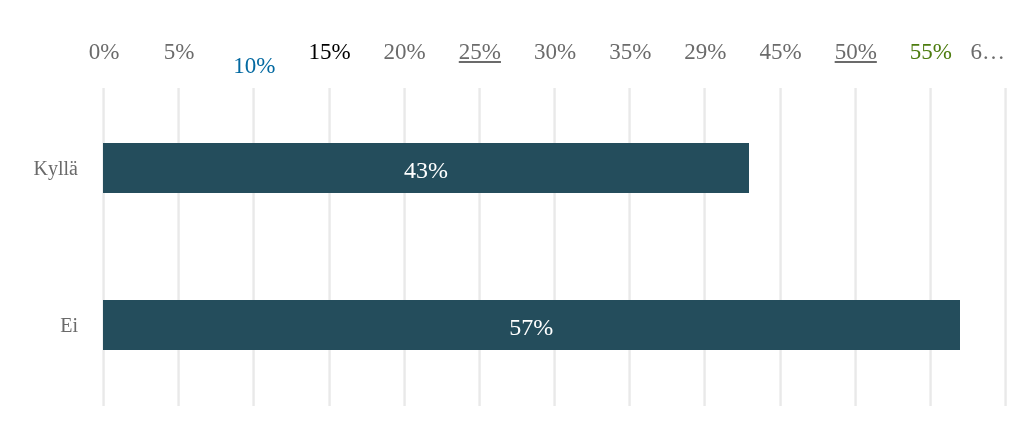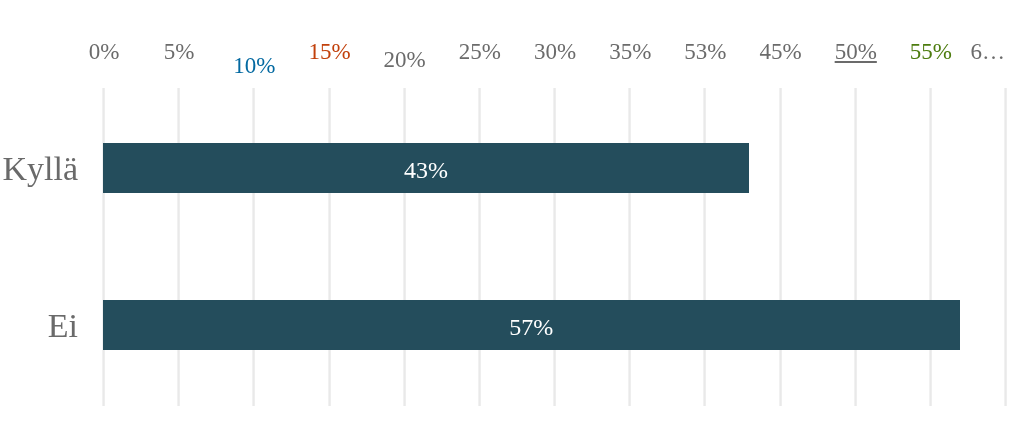--- a/index.html
+++ b/index.html
@@ -11,21 +11,21 @@
   .plot-area{position:absolute;left:0;top:0;width:1024px;height:371px;}
 
   .gridline{position:absolute;width:3px;
             background:linear-gradient(to right,#f1f1f1 0,#f1f1f1 33.333%,
                                                 #e9e9e9 33.333%,#e9e9e9 66.666%,
                                                 #eeeeee 66.666%,#eeeeee 100%);}
 
   .tick-label{position:absolute;color:#6b6b6b;font-size:23px;line-height:23px;
               white-space:nowrap;}
 
-  .cat-label{position:absolute;color:#6a6a6a;font-size:34px;line-height:27px;
+  .cat-label{position:absolute;color:#6a6a6a;font-size:20px;line-height:27px;
              white-space:nowrap;text-align:left;}
 
   .bar{position:absolute;background:#244d5c;}
 
   .bar-label{position:absolute;color:#ffffff;font-size:24px;line-height:24px;
              white-space:nowrap;text-align:center;}
 </style>
 </head>
 <body>
 
@@ -51,26 +51,26 @@
     <div class="bar" style="left: 103px; top: 300px; width: 856.695px; height: 50px; background: rgb(36, 77, 92);"></div>
 
     <div class="bar-label" style="left: 103px; width: 646.205px; top: 158px; color: rgb(255, 255, 255);">43%</div>
     <div class="bar-label" style="left: 103px; width: 856.695px; top: 315px; color: rgb(255, 255, 255);">57%</div>
   </div>
 
   <div class="axis-x">
     <div class="tick-label" style="top: 40px; color: rgb(107, 107, 107); left: 88.6641px;">0%</div>
     <div class="tick-label" style="top: 40px; color: rgb(107, 107, 107); left: 163.839px;">5%</div>
     <div class="tick-label" style="top: 40px; color: #0369a1; left: 233.264px; margin-top: 14px;">10%</div>
-    <div class="tick-label" style="top: 40px; color: #c2410c; left: 308.439px;">15%</div>
-    <div class="tick-label" style="top: 40px; color: rgb(107, 107, 107); left: 383.614px; margin-top: 8px;">20%</div>
-    <div class="tick-label" style="top: 40px; color: rgb(107, 107, 107); left: 458.789px;">25%</div>
+    <div class="tick-label" style="top: 40px; color: #000000; left: 308.439px;">15%</div>
+    <div class="tick-label" style="top: 40px; color: rgb(107, 107, 107); left: 383.614px;">20%</div>
+    <div class="tick-label" style="top: 40px; color: rgb(107, 107, 107); left: 458.789px; text-decoration: underline;">25%</div>
     <div class="tick-label" style="top: 40px; color: rgb(107, 107, 107); left: 533.964px;">30%</div>
     <div class="tick-label" style="top: 40px; color: rgb(107, 107, 107); left: 609.139px; text-align: right;">35%</div>
-    <div class="tick-label" style="top: 40px; color: rgb(107, 107, 107); left: 684.314px;">53%</div>
+    <div class="tick-label" style="top: 40px; color: rgb(107, 107, 107); left: 684.314px;">29%</div>
     <div class="tick-label" style="top: 40px; color: rgb(107, 107, 107); left: 759.489px;">45%</div>
     <div class="tick-label" style="top: 40px; color: rgb(107, 107, 107); left: 834.664px; text-decoration: underline;">50%</div>
     <div class="tick-label" style="top: 40px; color: #4d7c0f; left: 909.839px;">55%</div>
     <div class="tick-label" style="top: 40px; color: rgb(107, 107, 107); left: 970.5px;">6…</div>
   </div>
 
   <div class="axis-y">
     <div class="cat-label" style="right: 946px; top: 155px; color: rgb(106, 106, 106);">Kyllä</div>
     <div class="cat-label" style="right: 946px; top: 312px; color: rgb(106, 106, 106);">Ei</div>
   </div>

